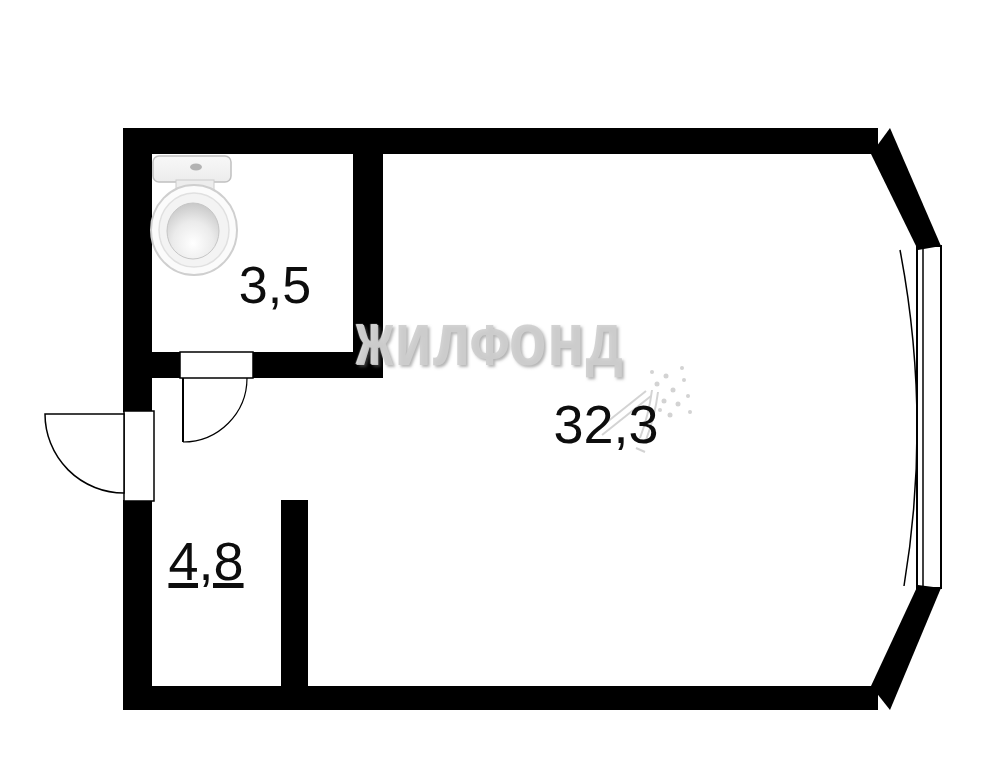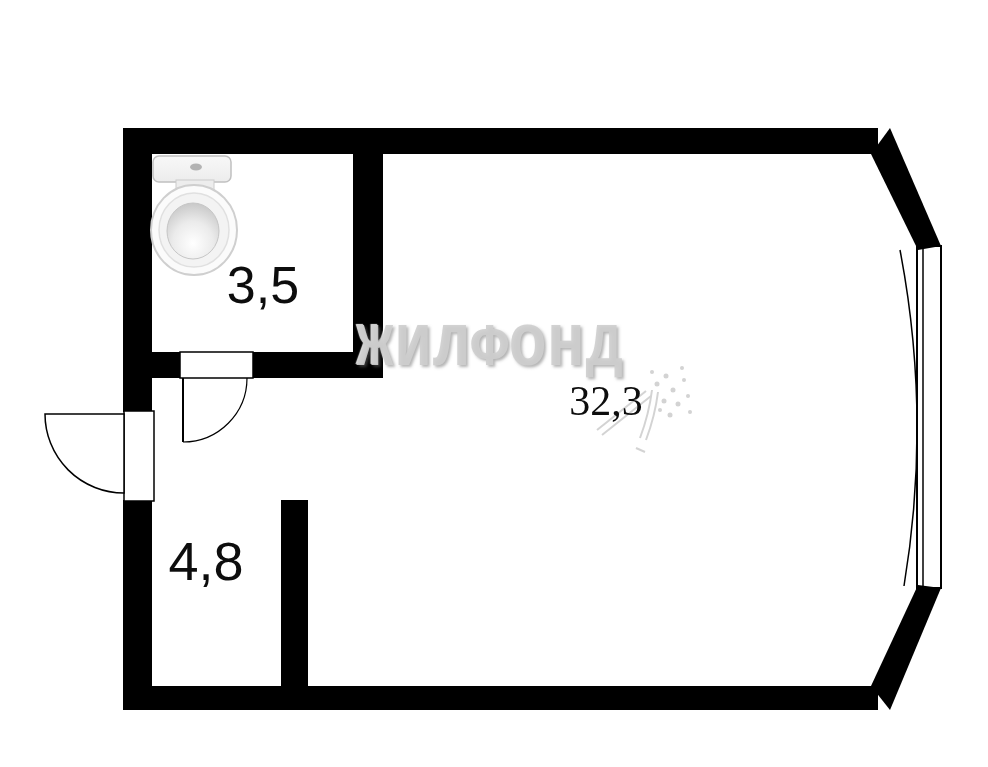--- a/index.html
+++ b/index.html
@@ -36,23 +36,23 @@
     pointer-events: none;
   }
   .area-label {
     position: absolute;
     transform: translate(-50%, -50%);
     color: #0d0d0d;
     font-family: "Liberation Sans", sans-serif;
     line-height: 1;
     white-space: nowrap;
   }
-  .area-label.bathroom { left: 263px; top: 285px; font-size: 52px; }
-  .area-label.hallway  { left: 206px; top: 561px; font-size: 54px; }
-  .area-label.mainroom { left: 606px; top: 401px; font-size: 42px; font-family: Liberation Serif, serif; }
+  .area-label.bathroom { left: 275px; top: 285px; font-size: 52px; }
+  .area-label.hallway  { left: 206px; top: 561px; font-size: 54px; text-decoration: underline; }
+  .area-label.mainroom { left: 606px; top: 424px; font-size: 54px; }
 </style>
 </head>
 <body>
 
 <div class="stage">
 
   <svg class="plan-svg" width="988" height="767" viewBox="0 0 988 767">
     <defs>
       <radialGradient id="bowlG" cx="0.5" cy="0.72" r="0.78">
         <stop offset="0" stop-color="#ffffff"></stop>

